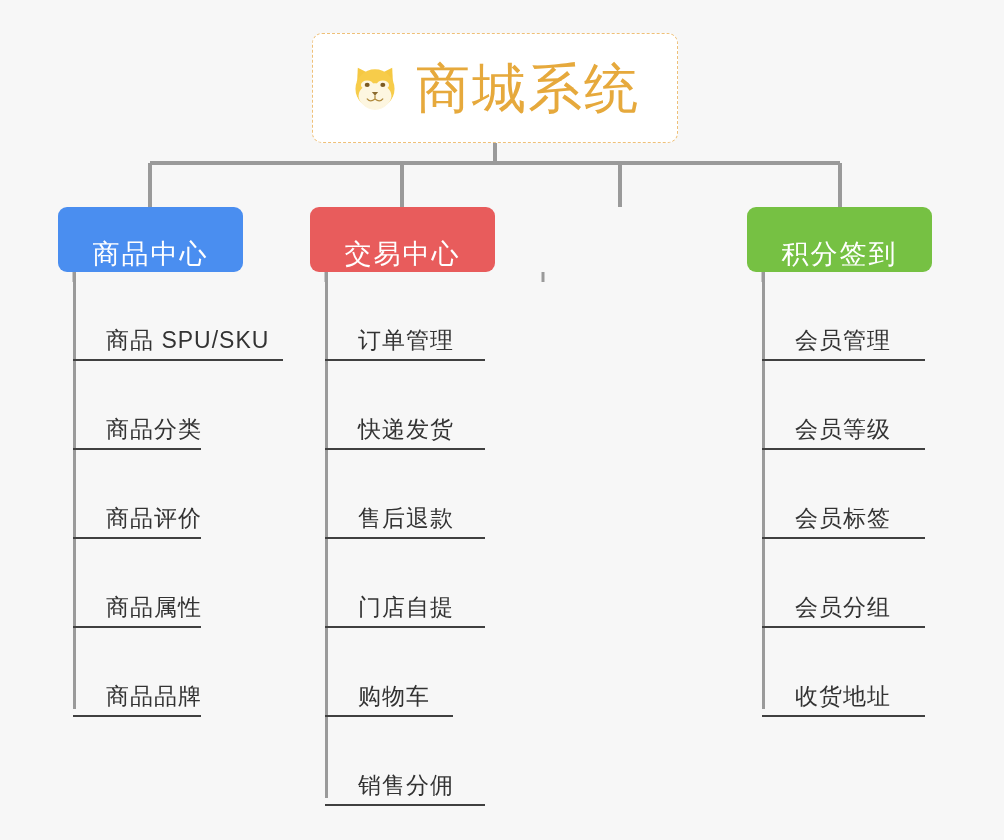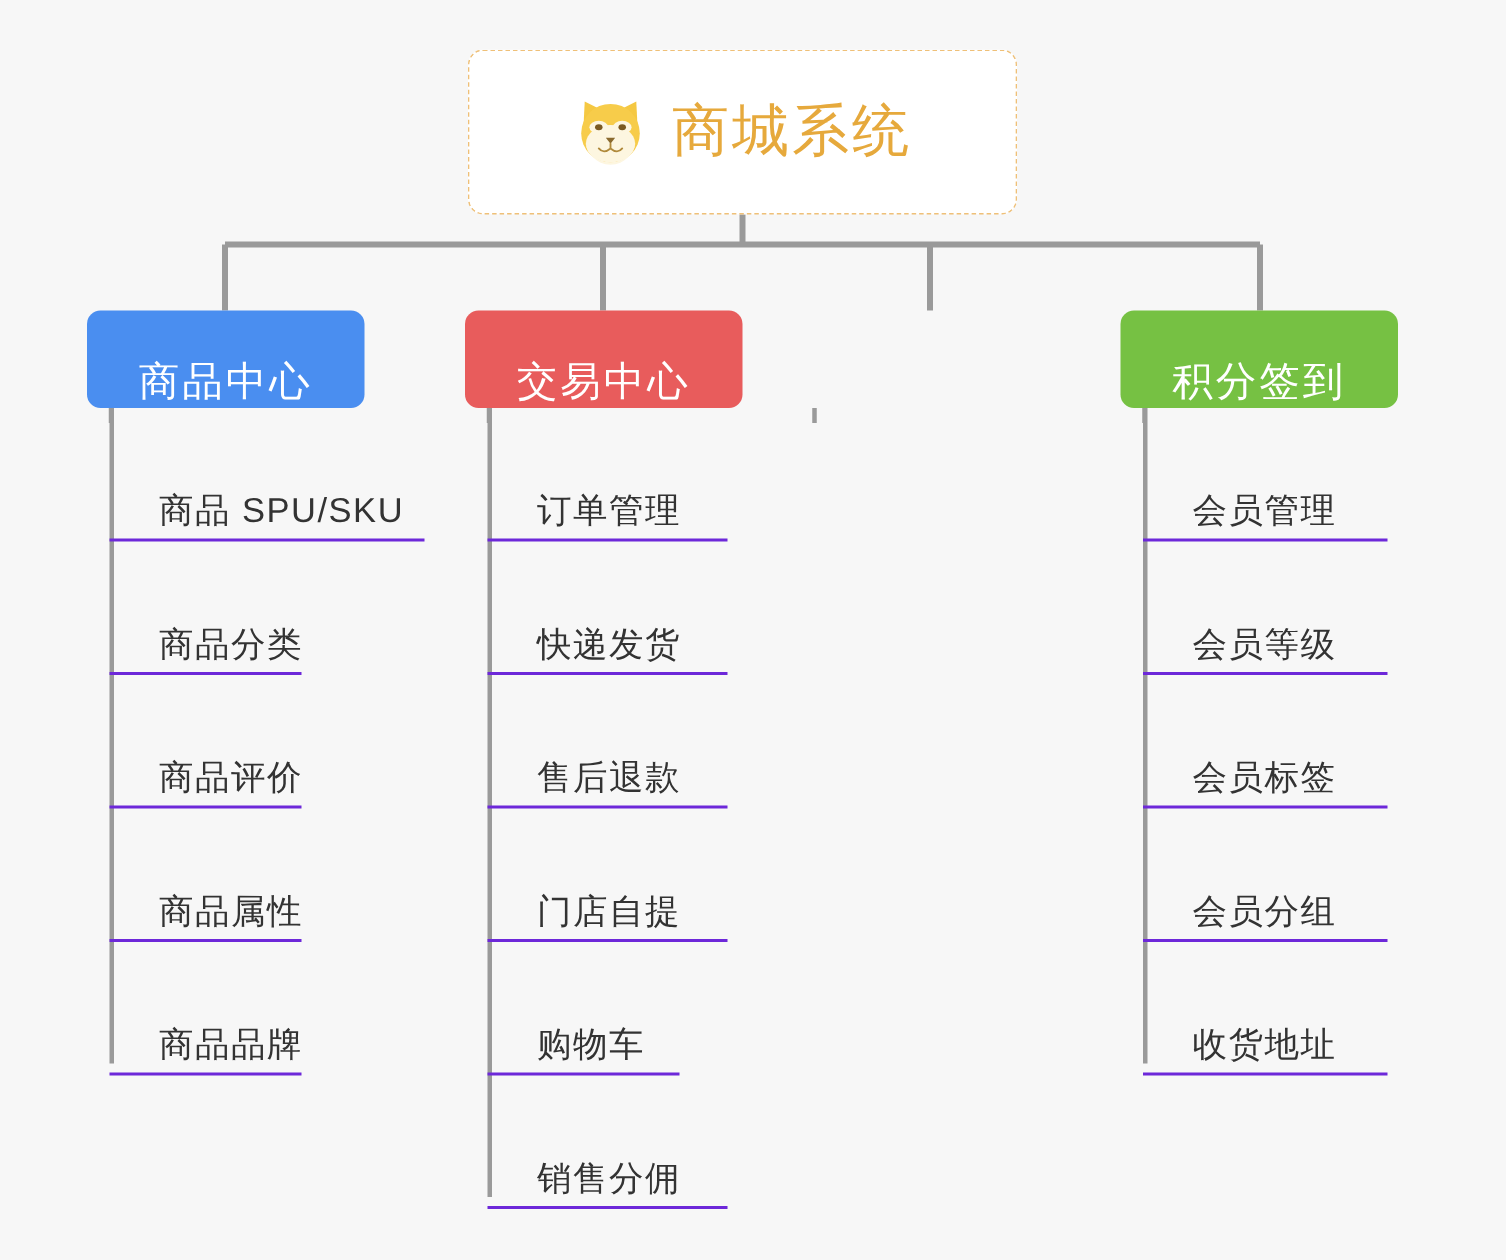--- a/index.html
+++ b/index.html
@@ -38,21 +38,21 @@
     justify-content: center;
     gap: 16px;
   }
   .root-icon {
     width: 50px;
     height: 50px;
     flex: 0 0 auto;
     display: block;
   }
   .root-title {
-    font-size: 38px;
+    font-size: 54px;
     line-height: 1;
     color: #e6a93c;
     letter-spacing: 2px;
     white-space: nowrap;
   }
 
   
   #connectors {
     position: absolute;
     left: 0;
@@ -94,21 +94,21 @@
     width: 3px;
     background: #9a9a9a;
   }
   .leaf-item {
     position: relative;
     height: 89px;
     box-sizing: border-box;
     display: flex;
     align-items: flex-end;
     padding-bottom: 6px;
-    border-bottom: 2px solid #6d28d9;
+    border-bottom: 2px solid #404040;
     margin-left: 0;
   }
   .leaf-label {
     font-size: 23px;
     color: #333333;
     white-space: nowrap;
     padding-left: 33px;
     letter-spacing: 1px;
     line-height: 1.1;
   }

